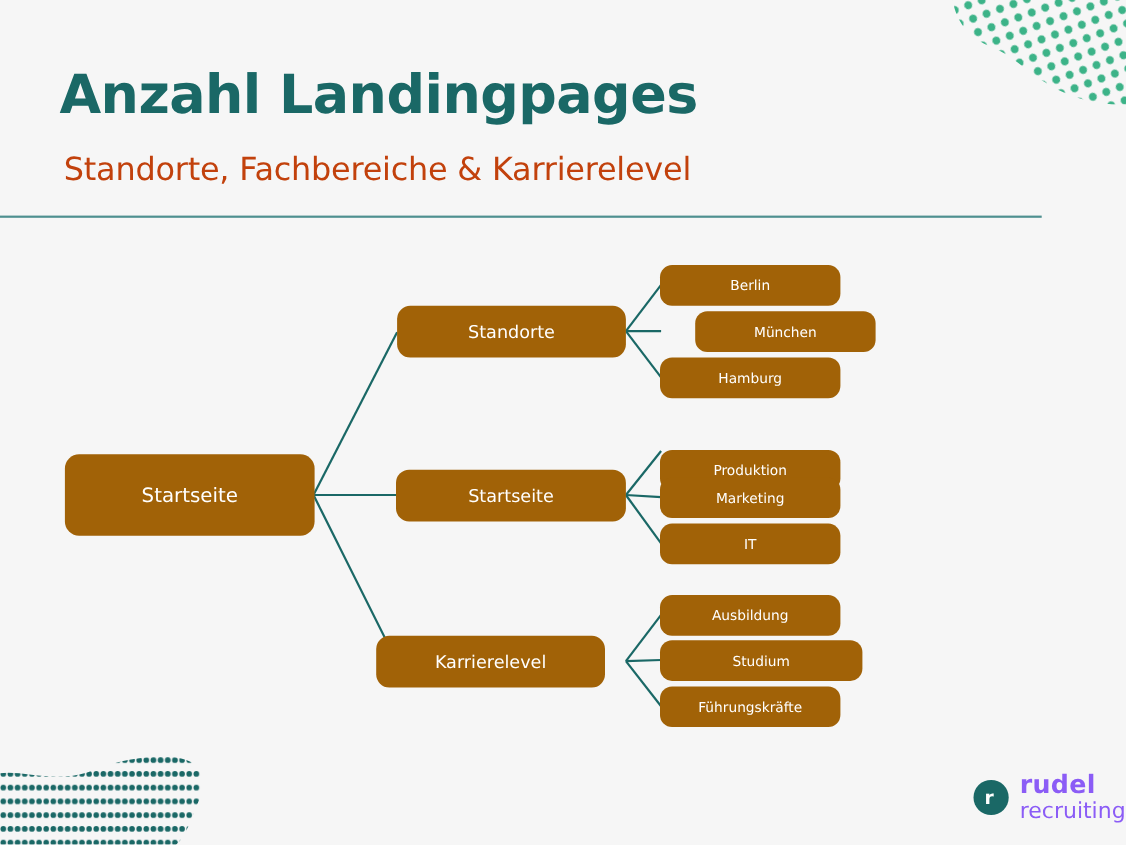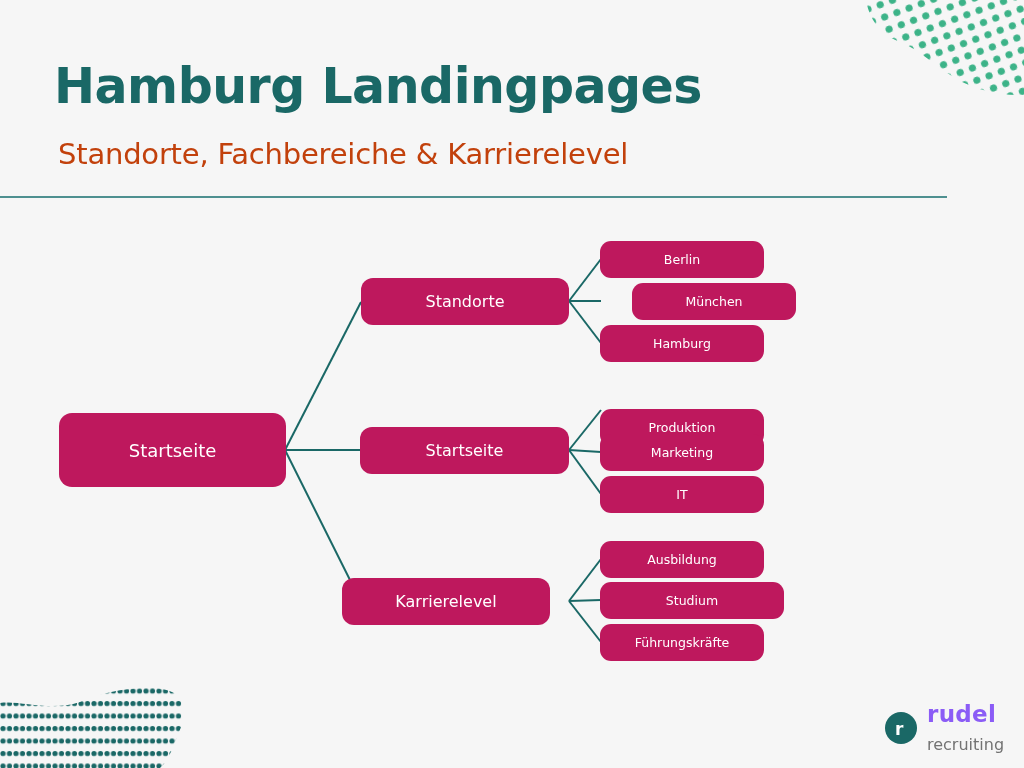--- a/index.html
+++ b/index.html
@@ -18,42 +18,42 @@
     position: absolute; left: 58px; top: 140px;
     font-size: 29px; font-weight: normal; color: #c2410c;
     margin: 0; line-height: 1; letter-spacing: -0.2px;
   }
   .divider {
     position: absolute; left: 0; top: 196px; width: 947px; height: 2px;
     background: #4e9090;
   }
   svg.layer { position: absolute; left: 0; top: 0; }
   .node {
-    position: absolute; background: #be185d; color: #ffffff;
+    position: absolute; background: #a16207; color: #ffffff;
     display: flex; align-items: center; justify-content: center;
     box-sizing: border-box; white-space: nowrap;
   }
   .node.root { border-radius: 13px; font-size: 18px; }
   .node.mid { border-radius: 12px; font-size: 16px; }
   .node.leaf { border-radius: 11px; font-size: 12.5px; }
   .logo {
     position: absolute; left: 885px; top: 703px;
     display: flex; align-items: center;
   }
   .logo-mark {
     width: 32px; height: 32px; border-radius: 50%; background: #1a6866;
     position: relative; margin-right: 10px;
   }
   .logo-mark .r {
     position: absolute; left: 10px; top: 9px; color: #fff;
     font-size: 17px; font-weight: bold; line-height: 1;
   }
   .logo-text { display: flex; flex-direction: column; line-height: 1; }
   .logo-text .w1 { font-size: 23px; font-weight: bold; color: #8b5cf6; letter-spacing: 0.3px; }
-  .logo-text .w2 { font-size: 16px; color: #737373; margin-top: 11px; }
+  .logo-text .w2 { font-size: 20px; color: #8b5cf6; margin-top: 1px; }
 </style>
 </head>
 <body>
 
 <svg class="layer" width="1024" height="768">
   <defs>
     <pattern id="dotsTR" width="13" height="13" patternUnits="userSpaceOnUse" patternTransform="rotate(-20)">
       <circle cx="6.5" cy="6.5" r="3.6" fill="#3cb388"></circle>
     </pattern>
     <pattern id="dotsBL" width="6.5" height="12.5" patternUnits="userSpaceOnUse" x="0" y="0">
@@ -63,21 +63,21 @@
       <path d="M866,0 L1024,0 L1024,95 C1000,96 975,90 955,78 C935,66 920,50 900,42 C885,36 870,24 866,0 Z"></path>
     </clipPath>
     <clipPath id="clipBL">
       <path d="M0,703 C20,700 50,712 80,702 C100,694 120,688 150,688 C170,688 182,695 182,705 L182,725 C175,740 170,760 160,768 L0,768 Z"></path>
     </clipPath>
   </defs>
   <rect x="850" y="0" width="174" height="110" fill="url(#dotsTR)" clip-path="url(#clipTR)"></rect>
   <rect x="0" y="685" width="190" height="83" fill="url(#dotsBL)" clip-path="url(#clipBL)"></rect>
 </svg>
 
-<h1 class="title">Hamburg Landingpages</h1>
+<h1 class="title">Anzahl Landingpages</h1>
 <h2 class="subtitle">Standorte, Fachbereiche &amp; Karrierelevel</h2>
 <div class="divider"></div>
 
 <svg class="layer" width="1024" height="768">
   <g stroke="#1a6866" stroke-width="2" fill="none">
     <line x1="285" y1="450" x2="361" y2="302"></line>
     <line x1="285" y1="450" x2="361" y2="450"></line>
     <line x1="285" y1="450" x2="361" y2="602"></line>
 
     <line x1="569" y1="301" x2="601" y2="259"></line>

